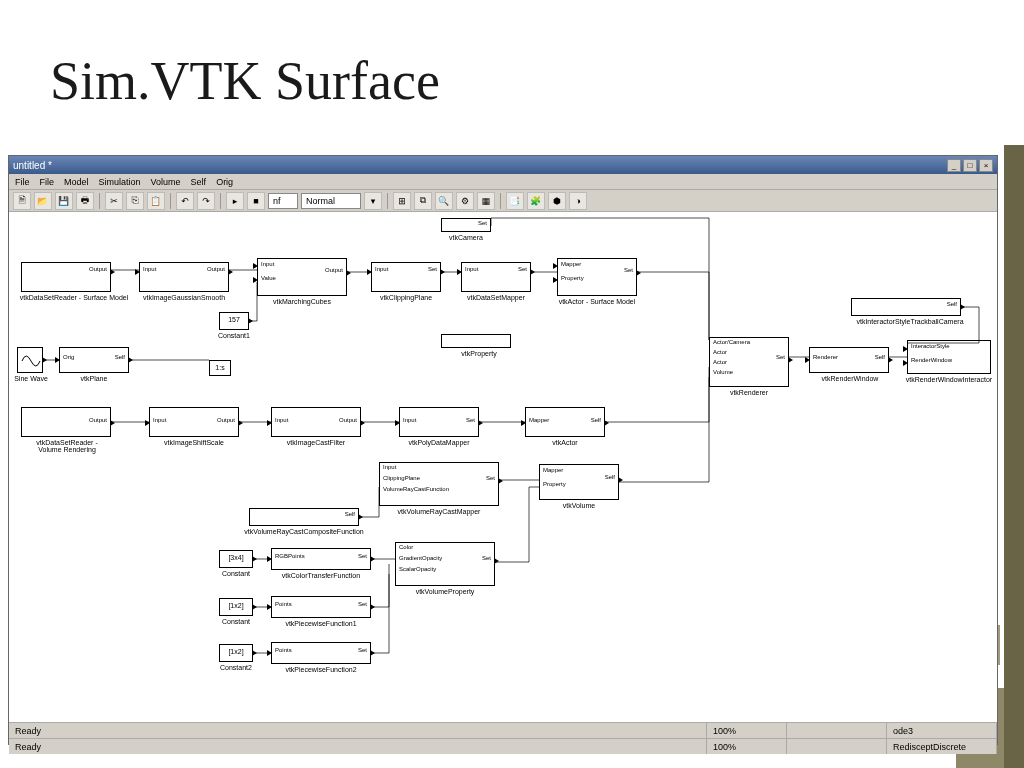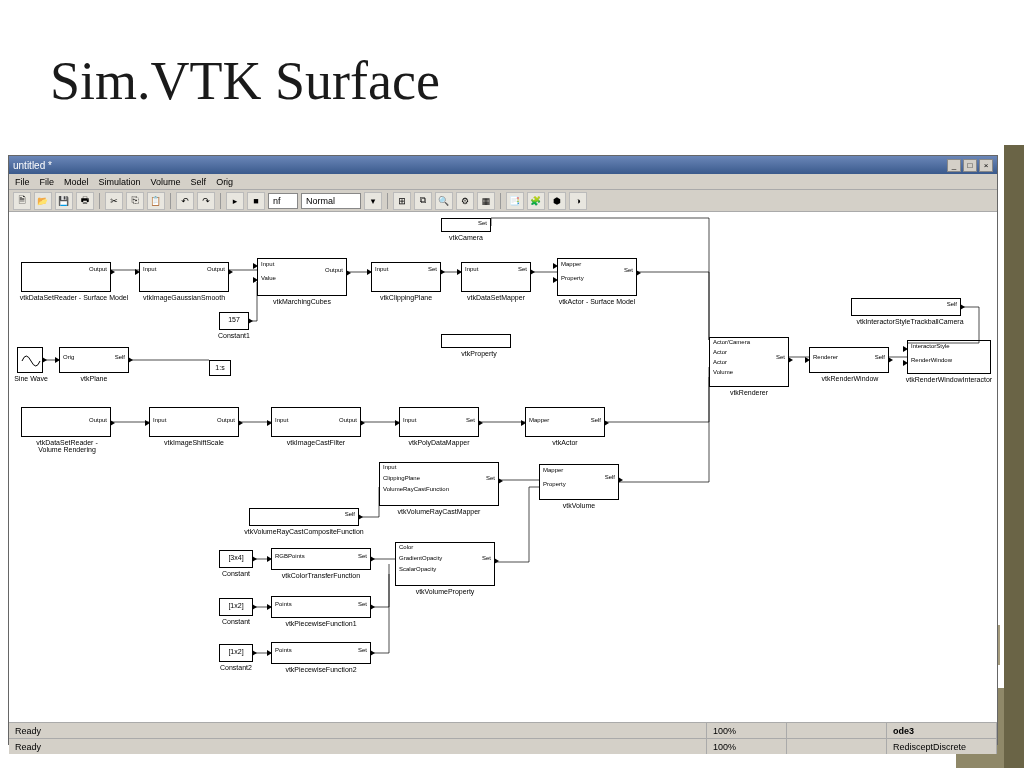--- a/index.html
+++ b/index.html
@@ -488,21 +488,21 @@
           <path d="M362 441 H380 V362"></path>
         <path d="M486 350 H520 V275 H530"></path>
       </g>
     </svg>
   </div>
 
   <div class="statusbar">
     <div class="cell stretch">Ready</div>
     <div class="cell" style="width:80px;">100%</div>
     <div class="cell" style="width:100px;"></div>
-    <div class="cell" style="width:110px;font-weight:bold;">ode3</div>
+    <div class="cell" style="width:110px;">ode3</div>
   </div>
   <div class="statusbar">
     <div class="cell stretch">Ready</div>
     <div class="cell" style="width:80px;">100%</div>
     <div class="cell" style="width:100px;"></div>
     <div class="cell" style="width:110px;">RedisceptDiscrete</div>
   </div>
 </div>
 
 </body></html>

